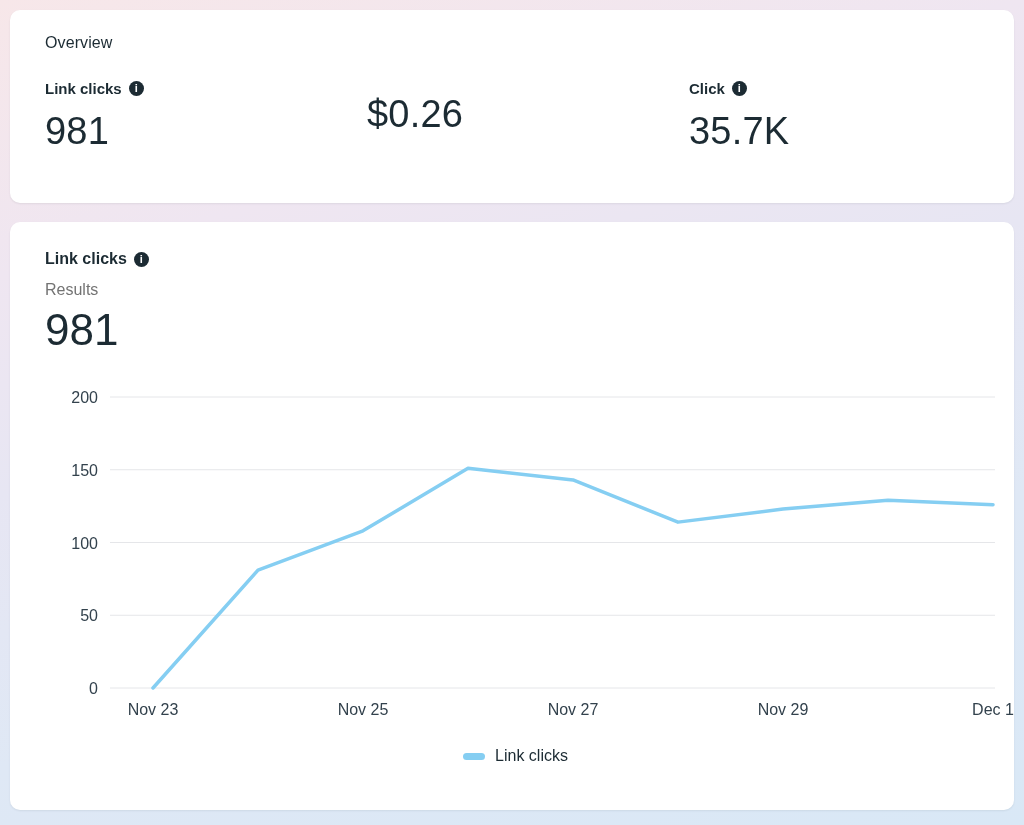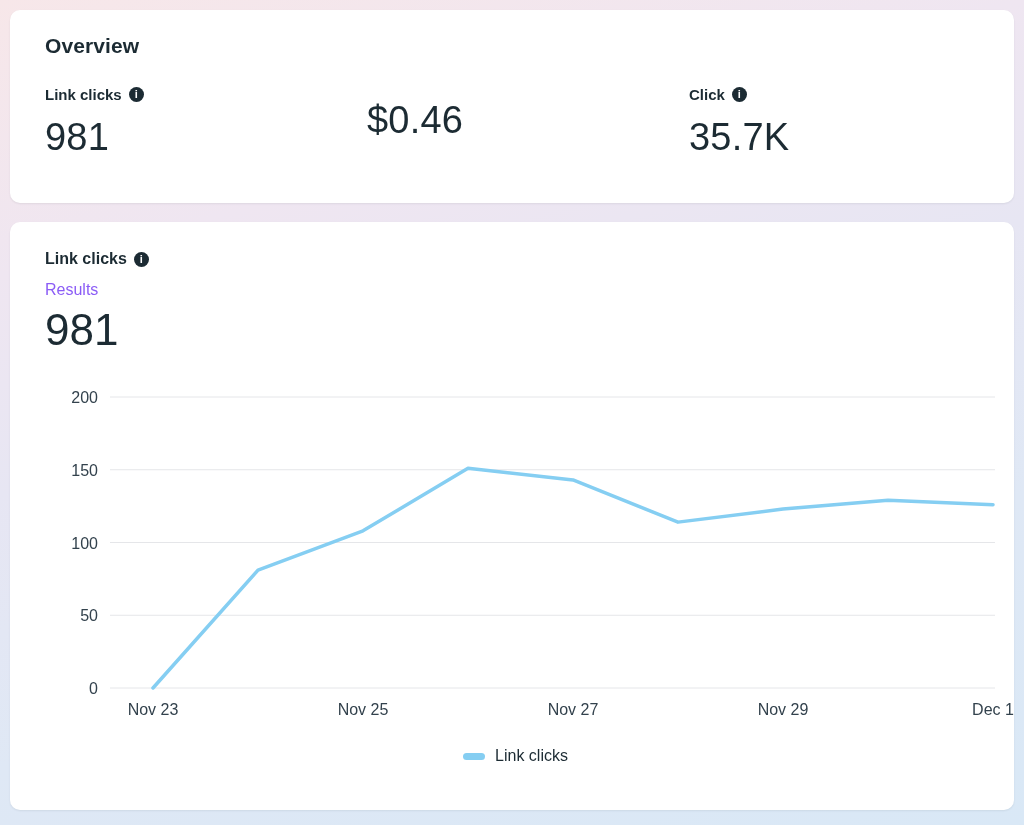--- a/index.html
+++ b/index.html
@@ -20,22 +20,22 @@
   .card {
     background: #ffffff;
     border-radius: 10px;
     box-shadow: 0 1px 2px rgba(28,43,51,0.08);
     padding: 24px 28px 24px 35px;
   }
   .overview-card { height: 193px; flex: none; }
   .chart-card { flex: 1; padding-top: 28px; }
 
   .overview-title {
-    font-size: 21px;
-    font-weight: 700;
+    font-size: 16px;
+    font-weight: 400;
     letter-spacing: 0.1px;
   }
   .metrics-row {
     display: flex;
     margin-top: 28px;
   }
   .metric { width: 322px; flex: none; }
   .metric-label-row, .chart-title-row {
     display: flex;
     align-items: center;
@@ -68,21 +68,21 @@
     letter-spacing: 0.2px;
   }
 
   .chart-title {
     font-size: 16px;
     font-weight: 700;
   }
   .chart-subtitle {
     margin-top: 13px;
     font-size: 16px;
-    color: #8b5cf6;
+    color: #737373;
   }
   .chart-big-value {
     margin-top: 9px;
     font-size: 44px;
     font-weight: 400;
     line-height: 1;
   }
   .chart-svg {
     display: block;
     margin-top: 25px;
@@ -132,21 +132,21 @@
     <h2 class="overview-title">Overview</h2>
     <div class="metrics-row">
       <div class="metric">
         <div class="metric-label-row">
           <span class="metric-label">Link clicks</span>
           <span class="info-icon"></span>
         </div>
         <div class="metric-value">981</div>
       </div>
       <div class="metric">
-        <div class="metric-value">$0.46</div>
+        <div class="metric-value">$0.26</div>
       </div>
       <div class="metric">
         <div class="metric-label-row">
           <span class="metric-label">Click</span>
           <span class="info-icon"></span>
         </div>
         <div class="metric-value">35.7K</div>
       </div>
     </div>
   </section>

